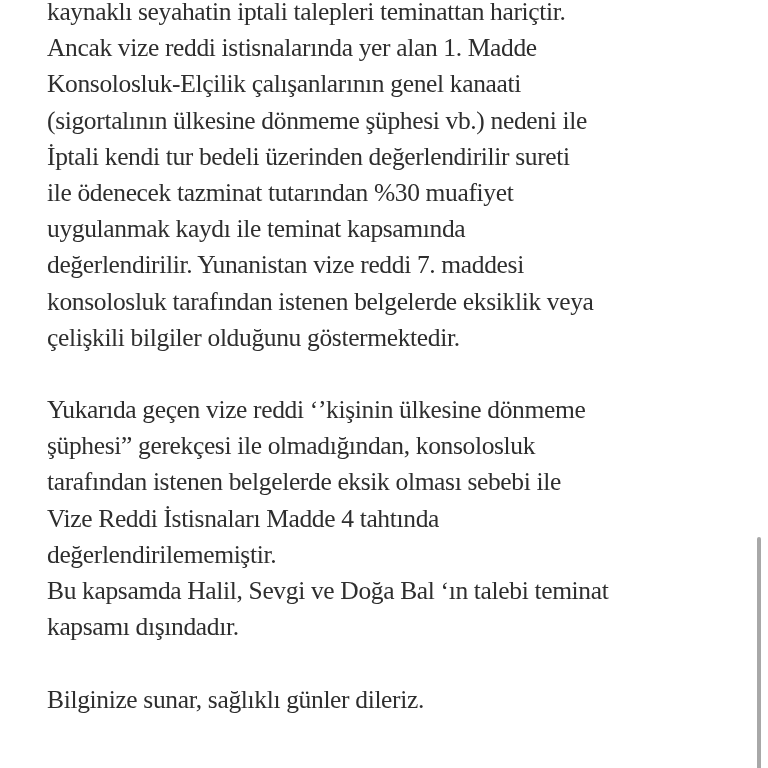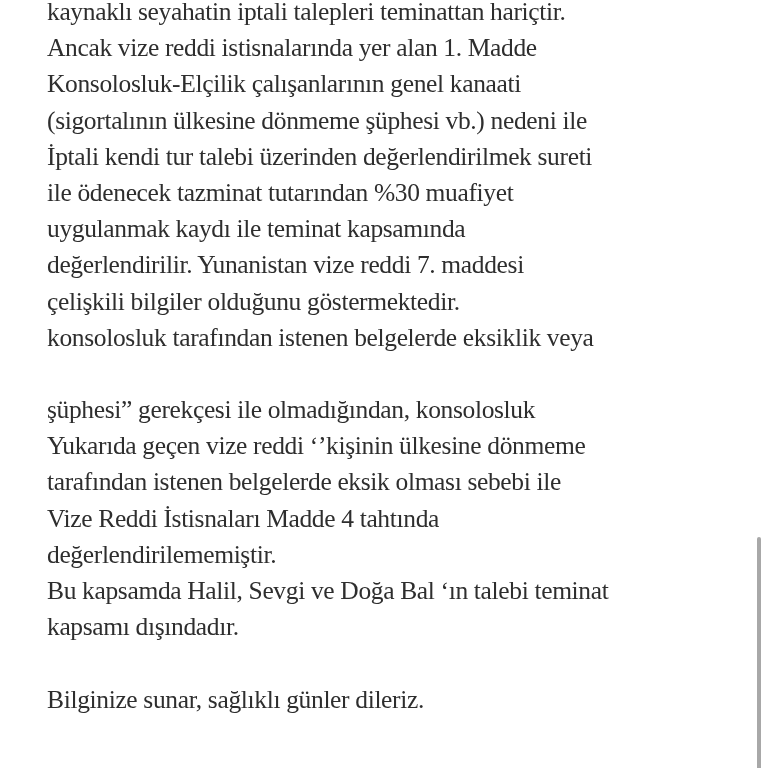--- a/index.html
+++ b/index.html
@@ -50,31 +50,31 @@
 </head>
 <body>
 
 <div class="page">
   <div class="content">
     <div>
       <span class="line">kaynaklı seyahatin iptali talepleri teminattan hariçtir.</span>
       <span class="line">Ancak vize reddi istisnalarında yer alan 1. Madde</span>
       <span class="line">Konsolosluk-Elçilik çalışanlarının genel kanaati</span>
       <span class="line">(sigortalının ülkesine dönmeme şüphesi vb.) nedeni ile</span>
-      <span class="line">İptali kendi tur talebi üzerinden değerlendirilmek sureti</span>
+      <span class="line">İptali kendi tur bedeli üzerinden değerlendirilir sureti</span>
       <span class="line">ile ödenecek tazminat tutarından %30 muafiyet</span>
       <span class="line">uygulanmak kaydı ile teminat kapsamında</span>
       <span class="line">değerlendirilir. Yunanistan vize reddi 7. maddesi</span>
+      <span class="line">konsolosluk tarafından istenen belgelerde eksiklik veya</span>
       <span class="line">çelişkili bilgiler olduğunu göstermektedir.</span>
-      <span class="line">konsolosluk tarafından istenen belgelerde eksiklik veya</span>
     </div>
     <span class="blank"></span>
     <div>
+      <span class="line">Yukarıda geçen vize reddi ‘’kişinin ülkesine dönmeme</span>
       <span class="line">şüphesi” gerekçesi ile olmadığından, konsolosluk</span>
-      <span class="line">Yukarıda geçen vize reddi ‘’kişinin ülkesine dönmeme</span>
       <span class="line">tarafından istenen belgelerde eksik olması sebebi ile</span>
       <span class="line">Vize Reddi İstisnaları Madde 4 tahtında</span>
       <span class="line">değerlendirilememiştir.</span>
       <span class="line">Bu kapsamda Halil, Sevgi ve Doğa Bal ‘ın talebi teminat</span>
       <span class="line">kapsamı dışındadır.</span>
     </div>
     <span class="blank"></span>
     <div>
       <span class="line">Bilginize sunar, sağlıklı günler dileriz.</span>
     </div>

